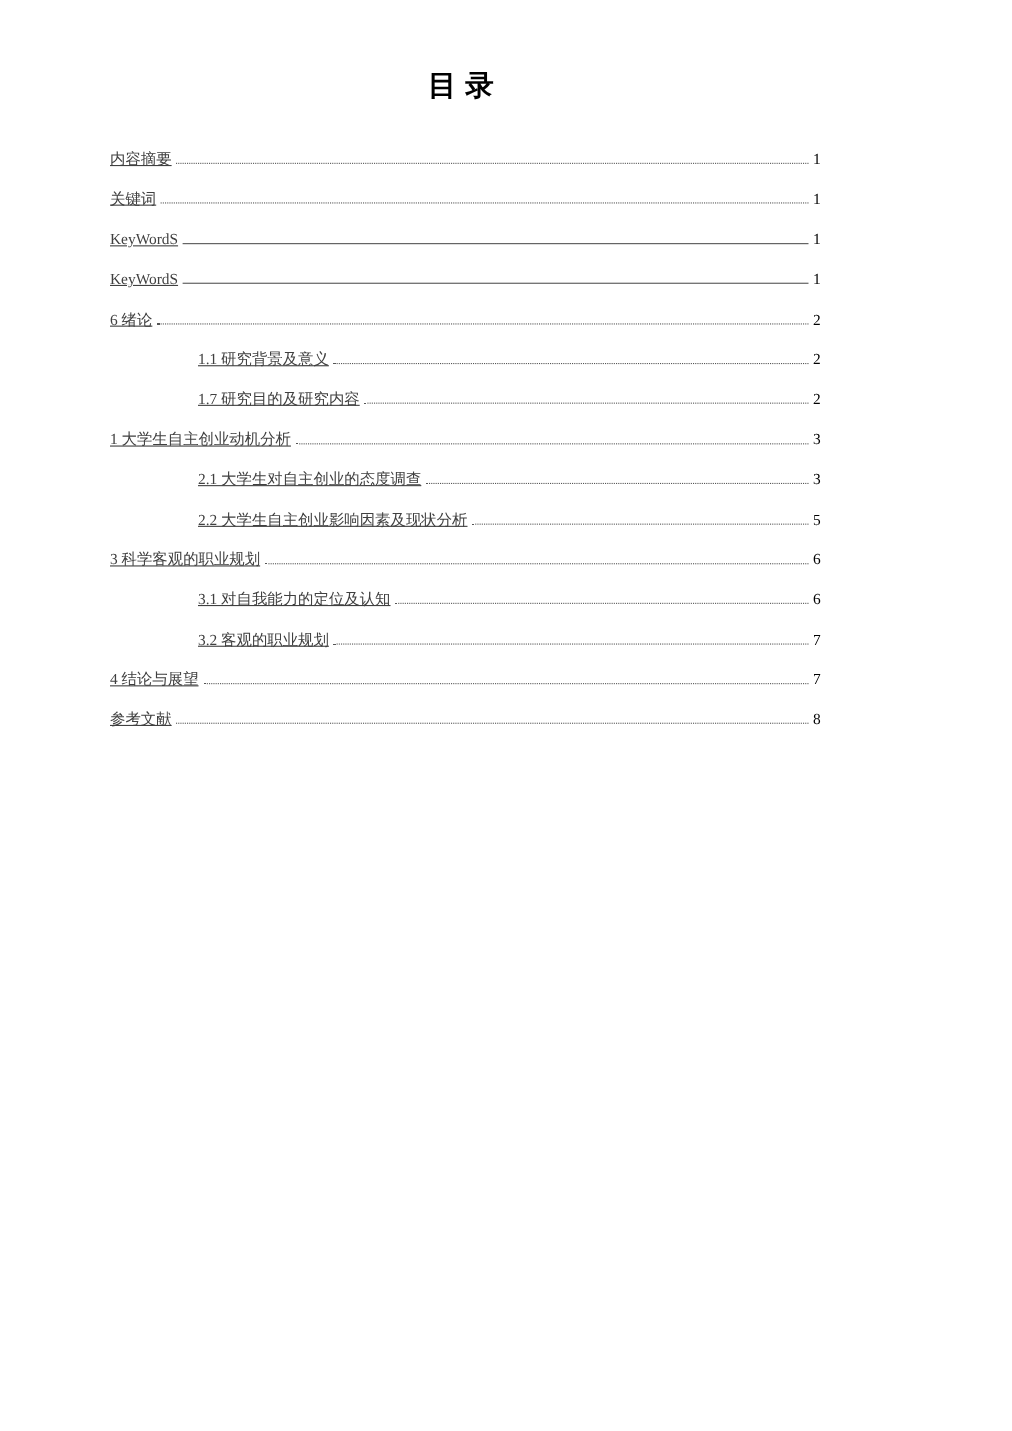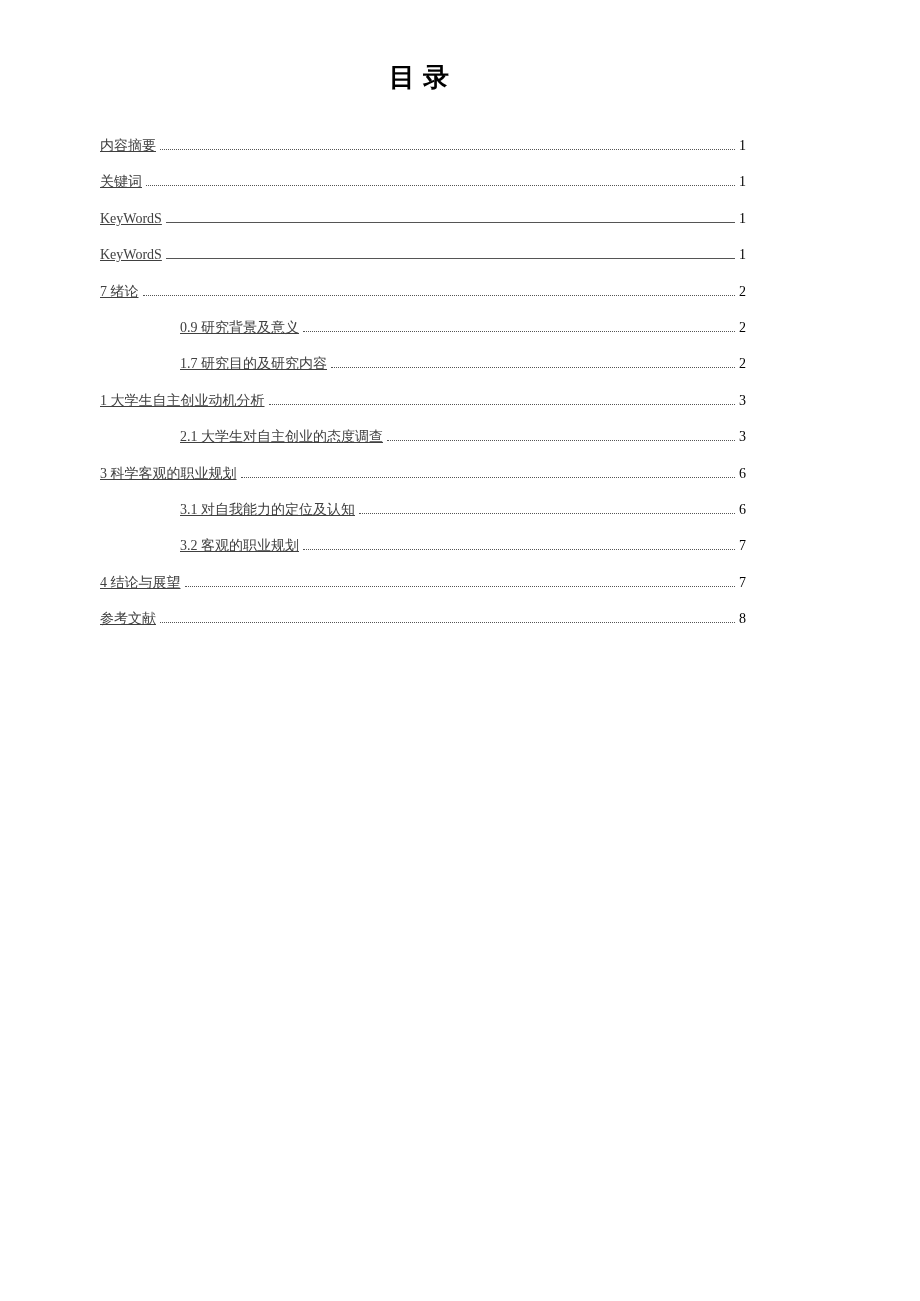--- a/index.html
+++ b/index.html
@@ -100,27 +100,27 @@
       <span class="toc-page">1</span>
     </div>
 
     <div class="toc-item">
       <span class="toc-link">KeyWordS</span>
       <span class="toc-dots solid"></span>
       <span class="toc-page">1</span>
     </div>
 
     <div class="toc-item">
-      <span class="toc-link">7 绪论</span>
+      <span class="toc-link">6 绪论</span>
       <span class="toc-dots dotted"></span>
       <span class="toc-page">2</span>
     </div>
 
     <div class="toc-item sub-item">
-      <span class="toc-link">0.9  研究背景及意义</span>
+      <span class="toc-link">1.1  研究背景及意义</span>
       <span class="toc-dots dotted"></span>
       <span class="toc-page">2</span>
     </div>
 
     <div class="toc-item sub-item">
       <span class="toc-link">1.7  研究目的及研究内容</span>
       <span class="toc-dots dotted"></span>
       <span class="toc-page">2</span>
     </div>
 
@@ -129,20 +129,25 @@
       <span class="toc-dots dotted"></span>
       <span class="toc-page">3</span>
     </div>
 
     <div class="toc-item sub-item">
       <span class="toc-link">2.1  大学生对自主创业的态度调查</span>
       <span class="toc-dots dotted"></span>
       <span class="toc-page">3</span>
     </div>
 
+    <div class="toc-item sub-item">
+      <span class="toc-link">2.2  大学生自主创业影响因素及现状分析</span>
+      <span class="toc-dots dotted"></span>
+      <span class="toc-page">5</span>
+    </div>
 
     <div class="toc-item">
       <span class="toc-link">3 科学客观的职业规划</span>
       <span class="toc-dots dotted"></span>
       <span class="toc-page">6</span>
     </div>
 
     <div class="toc-item sub-item">
       <span class="toc-link">3.1  对自我能力的定位及认知</span>
       <span class="toc-dots dotted"></span>

